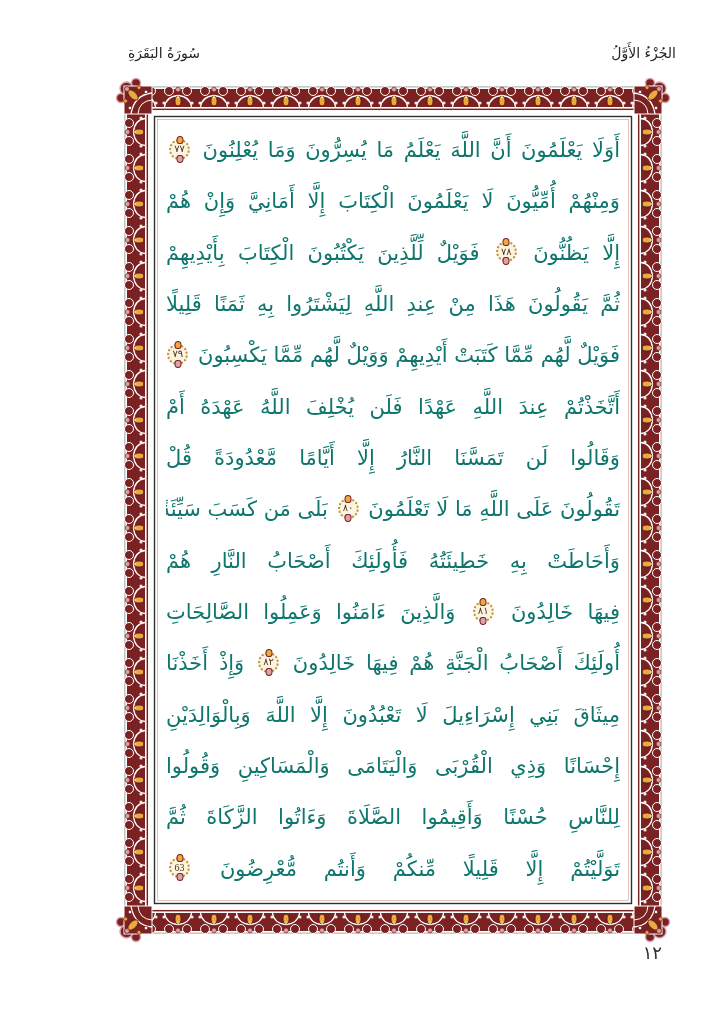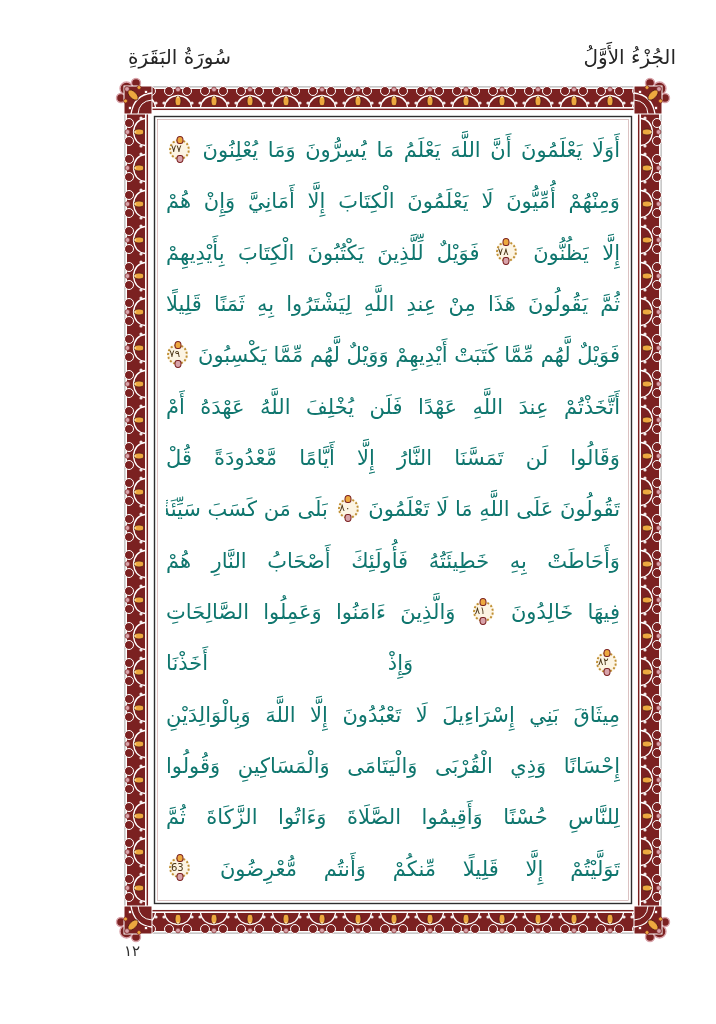--- a/index.html
+++ b/index.html
@@ -2,21 +2,21 @@
 <html lang="ar"><head>
 <meta charset="utf-8">
 <style>
   html,body{margin:0;padding:0;background:#ffffff;}
   .page{
     position:relative;width:716px;height:1024px;background:#ffffff;
     overflow:hidden;font-family:"DejaVu Sans",sans-serif;
   }
   
   .hdr{
-    position:absolute;top:45px;font-size:20px;color:#262626;
+    position:absolute;top:45px;font-size:14px;color:#262626;
     direction:rtl;white-space:nowrap;letter-spacing:0;
   }
   .hdr-left{left:128px;}
   .hdr-right{right:40px;}
   
   .frame{
     position:absolute;left:124px;top:86px;width:538px;height:848px;
   }
   .frame svg.border-art{
     position:absolute;left:0;top:0;width:538px;height:848px;overflow:visible;display:block;
@@ -28,42 +28,42 @@
     padding:2px 5px;
   }
   .qline{
     height:51px;line-height:51px;direction:rtl;
     text-align:justify;text-align-last:justify;-moz-text-align-last:justify;
     font-size:21px;color:#1b1b1b;white-space:nowrap;overflow:hidden;
   }
   .qtext{color:#0f766e;}
   
   .amark{
-    position:relative;display:inline-flex;align-items:center;justify-content:flex-end;
+    position:relative;display:inline-flex;align-items:center;justify-content:center;
     width:21px;height:21px;border-radius:50%;
     background:#fcf4e3;border:2px dotted #c09035;
-    box-sizing:border-box;vertical-align:middle;margin:0 3px;top:-2px;
+    box-sizing:border-box;vertical-align:middle;margin:0 3px;top:-2px;font-family:Liberation Serif, serif;
   }
   .amark .anum{
     font-size:10px;line-height:1;color:#4a3416;direction:rtl;
   }
   .amark::before{
     content:"";position:absolute;top:-5px;left:50%;transform:translateX(-50%);
     width:5px;height:6px;background:#eda83f;border:1px solid #7b2121;
     border-radius:50% 50% 40% 40%;
   }
   .amark::after{
     content:"";position:absolute;bottom:-5px;left:50%;transform:translateX(-50%);
     width:5px;height:6px;background:#d8a3aa;border:1px solid #7b2121;
     border-radius:40% 40% 50% 50%;
   }
   
   .pagenum{
-    position:absolute;left:124px;width:538px;top:942px;text-align:left;
-    font-size:15px;color:#2f2f2f;direction:rtl;
+    position:absolute;left:124px;width:538px;top:942px;text-align:right;
+    font-size:18px;color:#2f2f2f;direction:rtl;
   }
 </style>
 </head>
 <body>
 
 <div class="page">
 
   <div class="hdr hdr-right">الجُزْءُ الأَوَّلُ</div>
   <div class="hdr hdr-left">سُورَةُ البَقَرَةِ</div>
 
@@ -149,21 +149,21 @@
           </span> </div>
         <div class="qline"><span class="qtext">أَتَّخَذْتُمْ عِندَ اللَّهِ عَهْدًا فَلَن يُخْلِفَ اللَّهُ عَهْدَهُ أَمْ</span> </div>
         <div class="qline"><span class="qtext">وَقَالُوا لَن تَمَسَّنَا النَّارُ إِلَّا أَيَّامًا مَّعْدُودَةً قُلْ</span> </div>
         <div class="qline"><span class="qtext">تَقُولُونَ عَلَى اللَّهِ مَا لَا تَعْلَمُونَ</span> <span class="amark">
             <span class="anum">٨٠</span>
           </span> <span class="qtext">بَلَى مَن كَسَبَ سَيِّئَةً</span> </div>
         <div class="qline"><span class="qtext">وَأَحَاطَتْ بِهِ خَطِيئَتُهُ فَأُولَئِكَ أَصْحَابُ النَّارِ هُمْ</span> </div>
         <div class="qline"><span class="qtext">فِيهَا خَالِدُونَ</span> <span class="amark">
             <span class="anum">٨١</span>
           </span> <span class="qtext">وَالَّذِينَ ءَامَنُوا وَعَمِلُوا الصَّالِحَاتِ</span> </div>
-        <div class="qline"> <span class="amark">
+        <div class="qline"><span class="qtext">أُولَئِكَ أَصْحَابُ الْجَنَّةِ هُمْ فِيهَا خَالِدُونَ</span> <span class="amark">
             <span class="anum">٨٢</span>
           </span> <span class="qtext">وَإِذْ أَخَذْنَا</span> </div>
         <div class="qline"><span class="qtext">مِيثَاقَ بَنِي إِسْرَاءِيلَ لَا تَعْبُدُونَ إِلَّا اللَّهَ وَبِالْوَالِدَيْنِ</span> </div>
         <div class="qline"><span class="qtext">إِحْسَانًا وَذِي الْقُرْبَى وَالْيَتَامَى وَالْمَسَاكِينِ وَقُولُوا</span> </div>
         <div class="qline"><span class="qtext">لِلنَّاسِ حُسْنًا وَأَقِيمُوا الصَّلَاةَ وَءَاتُوا الزَّكَاةَ ثُمَّ</span> </div>
         <div class="qline"><span class="qtext">تَوَلَّيْتُمْ إِلَّا قَلِيلًا مِّنكُمْ وَأَنتُم مُّعْرِضُونَ</span> <span class="amark">
             <span class="anum">63</span>
           </span> </div>
       </div>
   </div>

